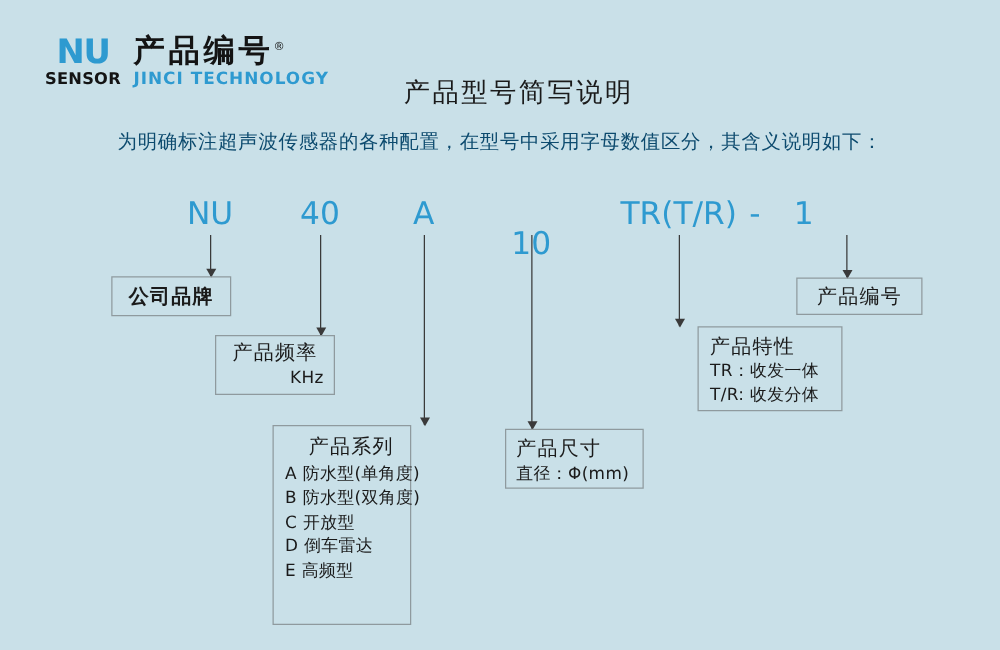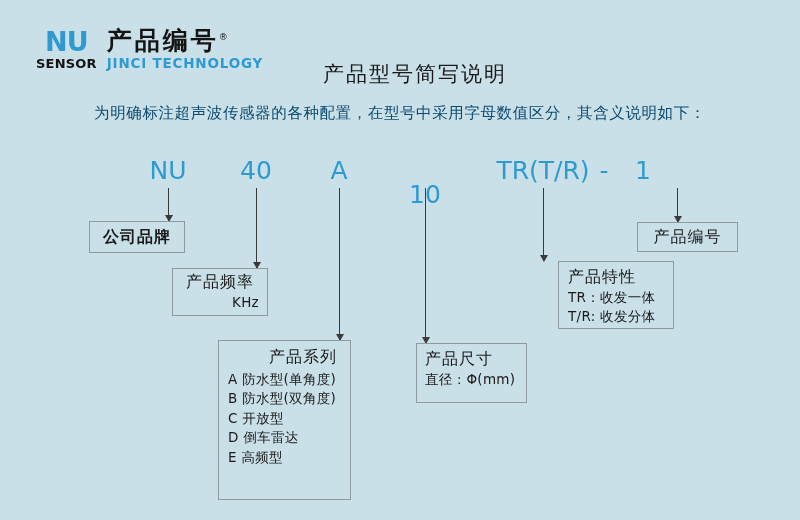--- a/index.html
+++ b/index.html
@@ -87,24 +87,24 @@
   }
   .box-line {
     font-size: 13.5px; line-height: 1.45; letter-spacing: 0.3px; white-space: nowrap;
   }
 
   .box-brand   { left: 89px;  top: 221px; width: 96px;  height: 32px;
                  display: flex; align-items: center; justify-content: center; padding: 0 6px; font-weight: bold; }
   .box-freq    { left: 172px; top: 268px; width: 96px;  height: 48px; padding: 2px 8px 0 8px; }
   .box-freq .box-head { text-align: center; }
   .box-freq .box-line { text-align: right; }
-  .box-series  { left: 218px; top: 340px; width: 133px; height: 160px; padding: 5px 9px 0 9px; }
+  .box-series  { left: 218px; top: 340px; width: 111px; height: 160px; padding: 5px 9px 0 9px; }
   .box-series .box-head { text-align: right; padding-right: 4px; margin-bottom: 2px; }
   .box-series .box-line { text-align: left; }
-  .box-size    { left: 416px; top: 343px; width: 111px; height: 60px; padding: 4px 20px 0 8px; }
+  .box-size    { left: 404px; top: 343px; width: 111px; height: 48px; padding: 4px 20px 0 8px; }
   .box-size .box-head { text-align: left; }
   .box-size .box-line { text-align: left; }
   .box-feature { left: 534px; top: 261px; width: 116px; height: 68px; padding: 4px 9px 16px 9px; margin-left: 24px; }
   .box-feature .box-head { text-align: left; }
   .box-feature .box-line { text-align: left; }
   .box-serial  { left: 637px; top: 222px; width: 101px;  height: 30px;
                  display: flex; align-items: center; justify-content: center; padding: 0 5px; }
 </style>
 </head>
 <body>

